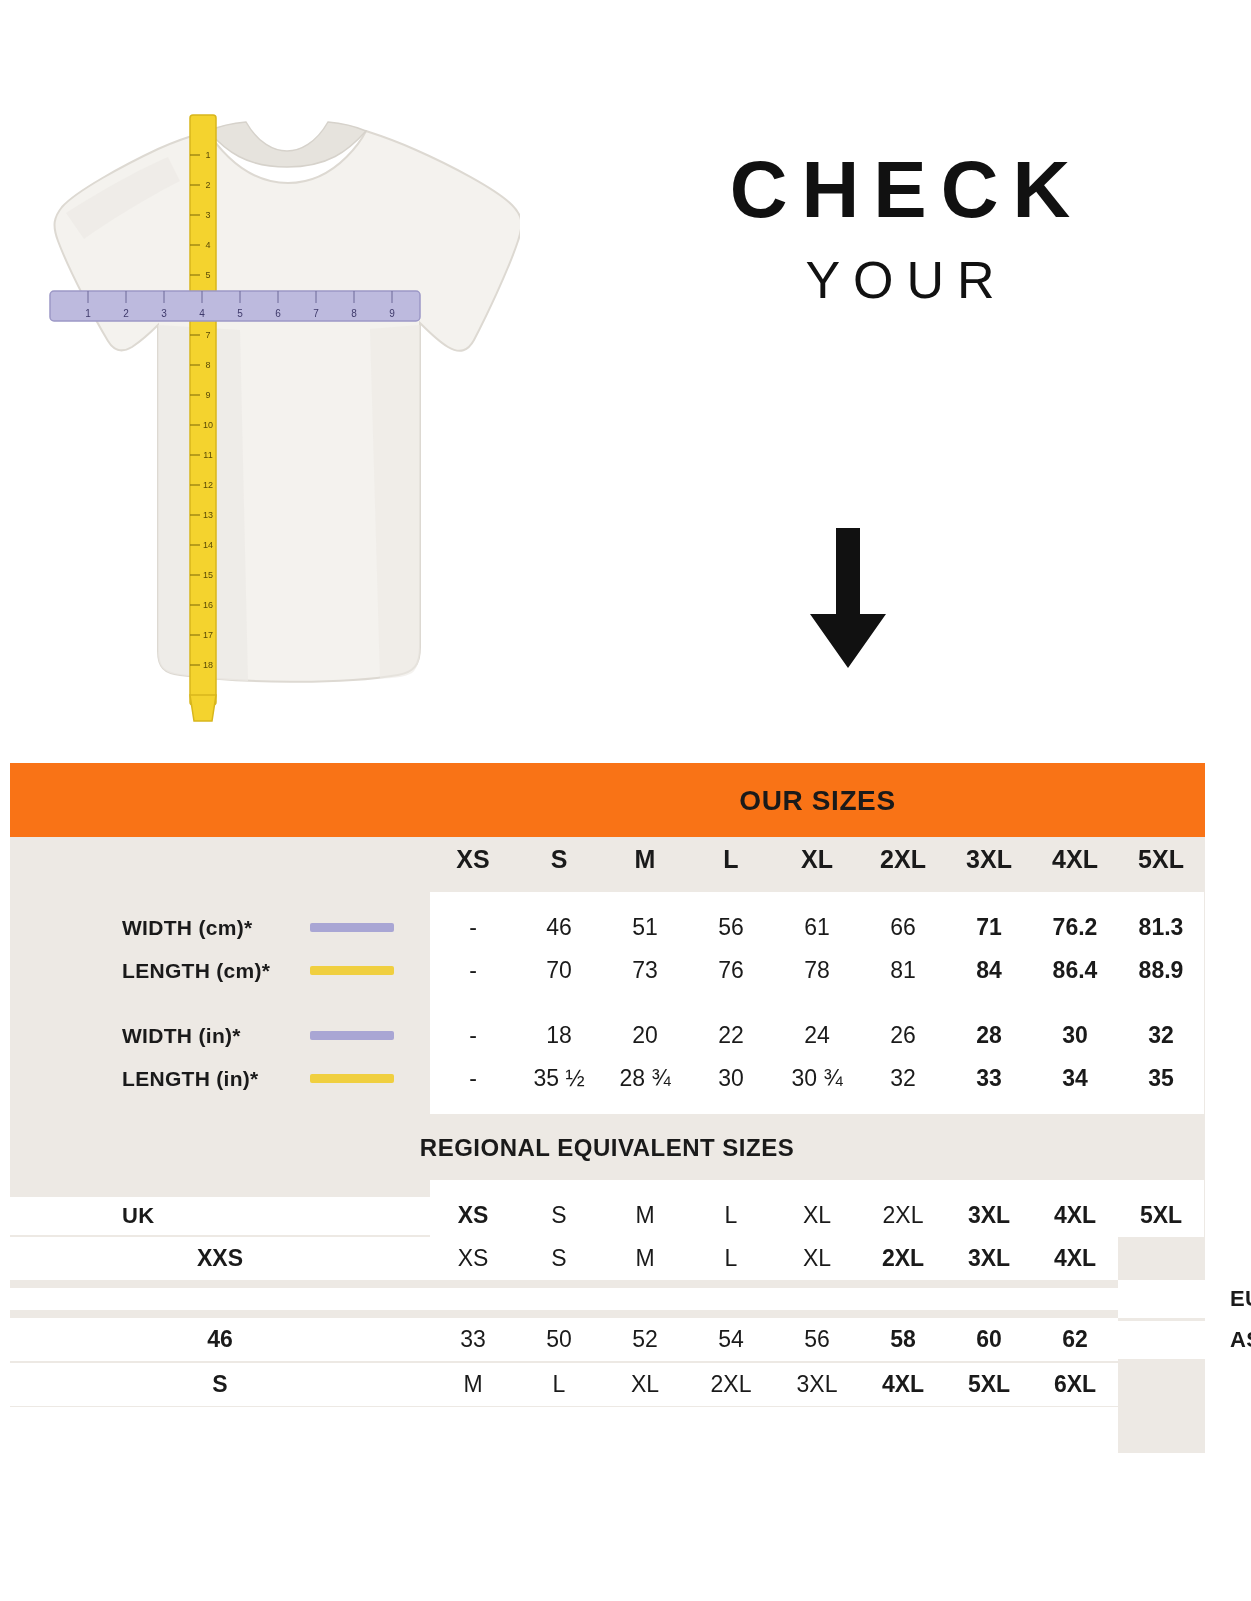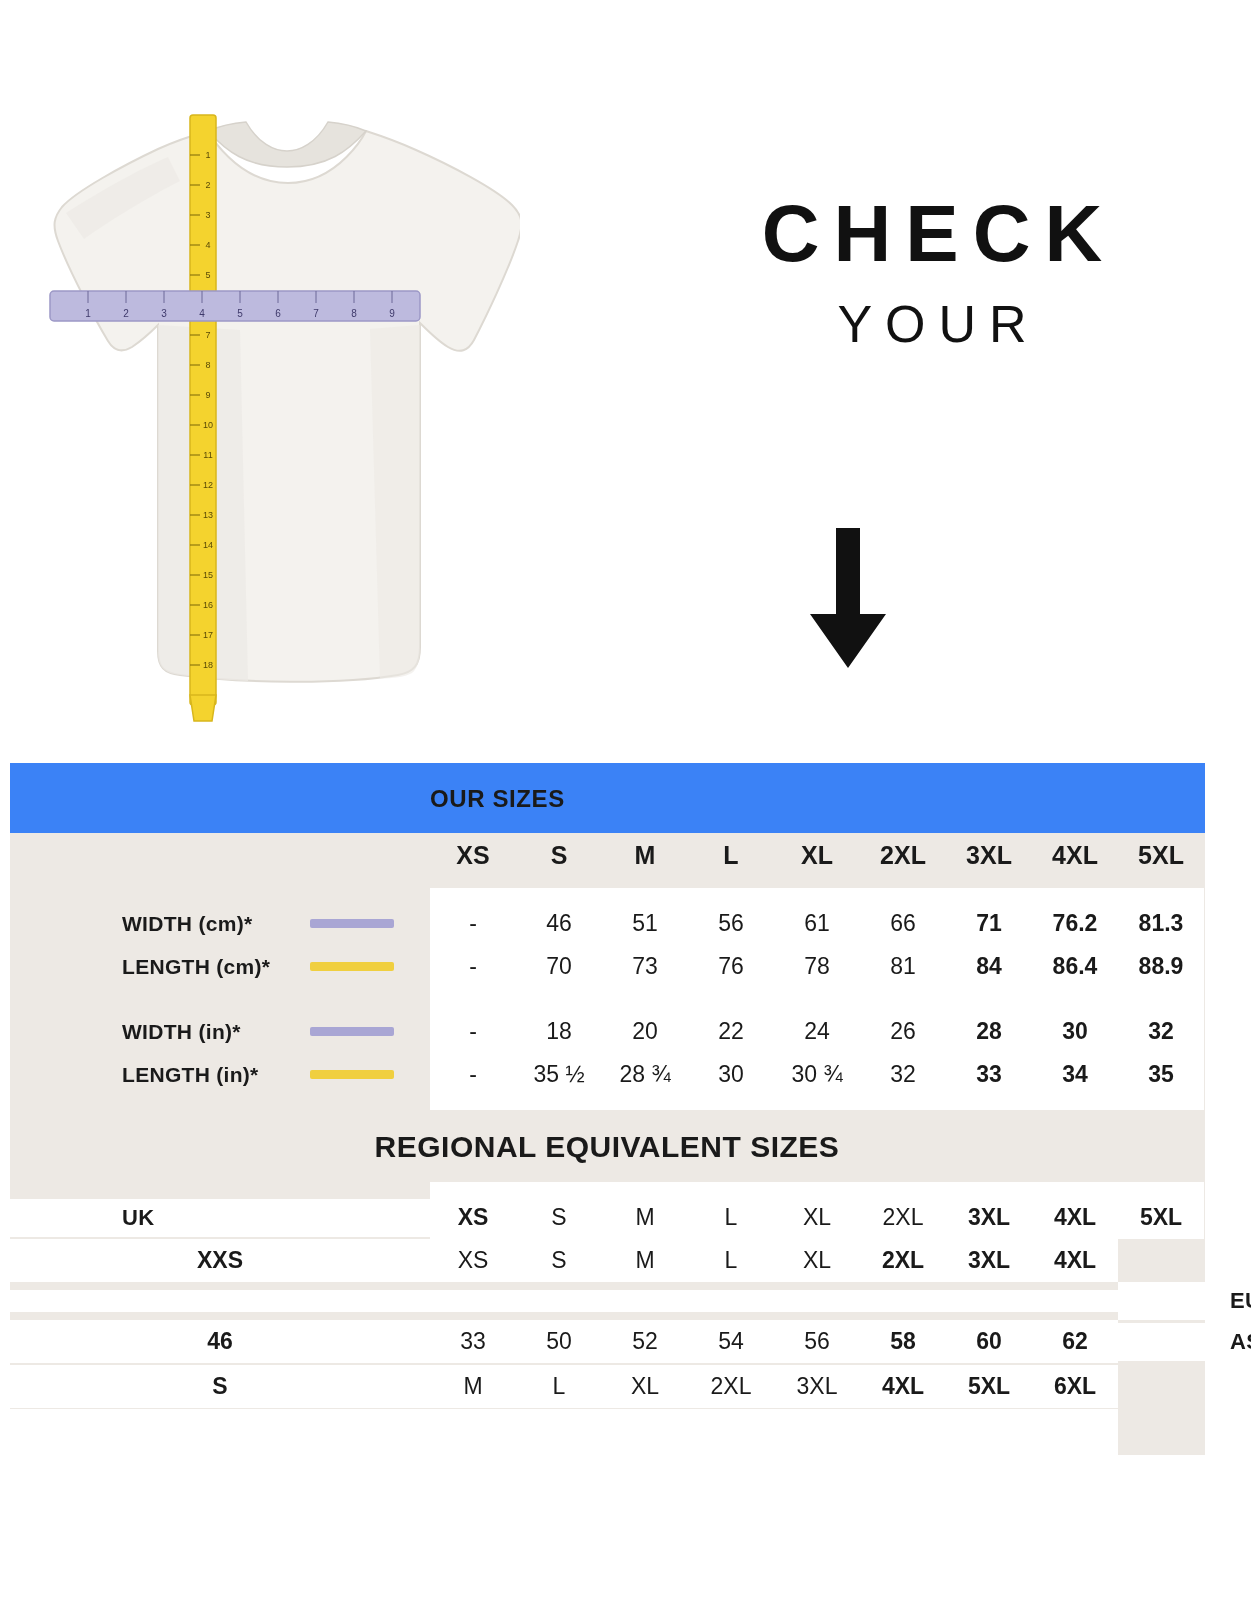--- a/index.html
+++ b/index.html
@@ -30,26 +30,25 @@
     left: 40px;
     top: 95px;
     width: 480px;
     height: 640px;
   }
   .shirt-svg { display: block; }
 
   
   .headline {
     position: absolute;
-    left: 652px;
+    left: 620px;
     top: 150px;
     width: 560px;
     text-align: center;
     color: #111111;
-    margin-top: 44px;
   }
   .headline .l1 {
     font-size: 80px;
     font-weight: bold;
     letter-spacing: 14px;
     line-height: 1;
     margin-left: 14px;
   }
   .headline .l2 {
     font-size: 52px;
@@ -79,26 +78,26 @@
   .chart {
     position: absolute;
     left: 10px;
     top: 763px;
     width: 1195px;
     background: #ede9e4;
     font-size: 21px;
     color: #1a1a1a;
   }
   .band-title {
-    text-align: left;
-    font-weight: bold;
-    font-size: 24px;
+    text-align: center;
+    font-weight: bold;
+    font-size: 28px;
     letter-spacing: 0.6px;
     padding: 22px 0 20px 0;
-    background: #3b82f6;
+    background: #f97316;
   }
   .band-title.our {
     padding-left: 420px;
   }
 
   .grid {
     display: grid;
     grid-template-columns: 420px repeat(9, 86px);
     align-items: center;
   }
@@ -139,21 +138,21 @@
   }
   .cell.bold { font-weight: bold; }
 
   .gap-row .cell { height: 22px; padding: 0; background:#ffffff;}
   .gap-row .lbl { background:#ede9e4; height:22px; }
 
   .regional-title {
     grid-column: 1 / -1;
     text-align: center;
     font-weight: bold;
-    font-size: 30px;
+    font-size: 24px;
     padding: 20px 0 18px 0;
     background: #ede9e4;
     letter-spacing: 0.5px;
   }
   .reg-lbl {
     background: #ffffff;
     padding: 6px 0 6px 112px;
     font-weight: bold;
     font-size: 22px;
     letter-spacing: 0.3px;

